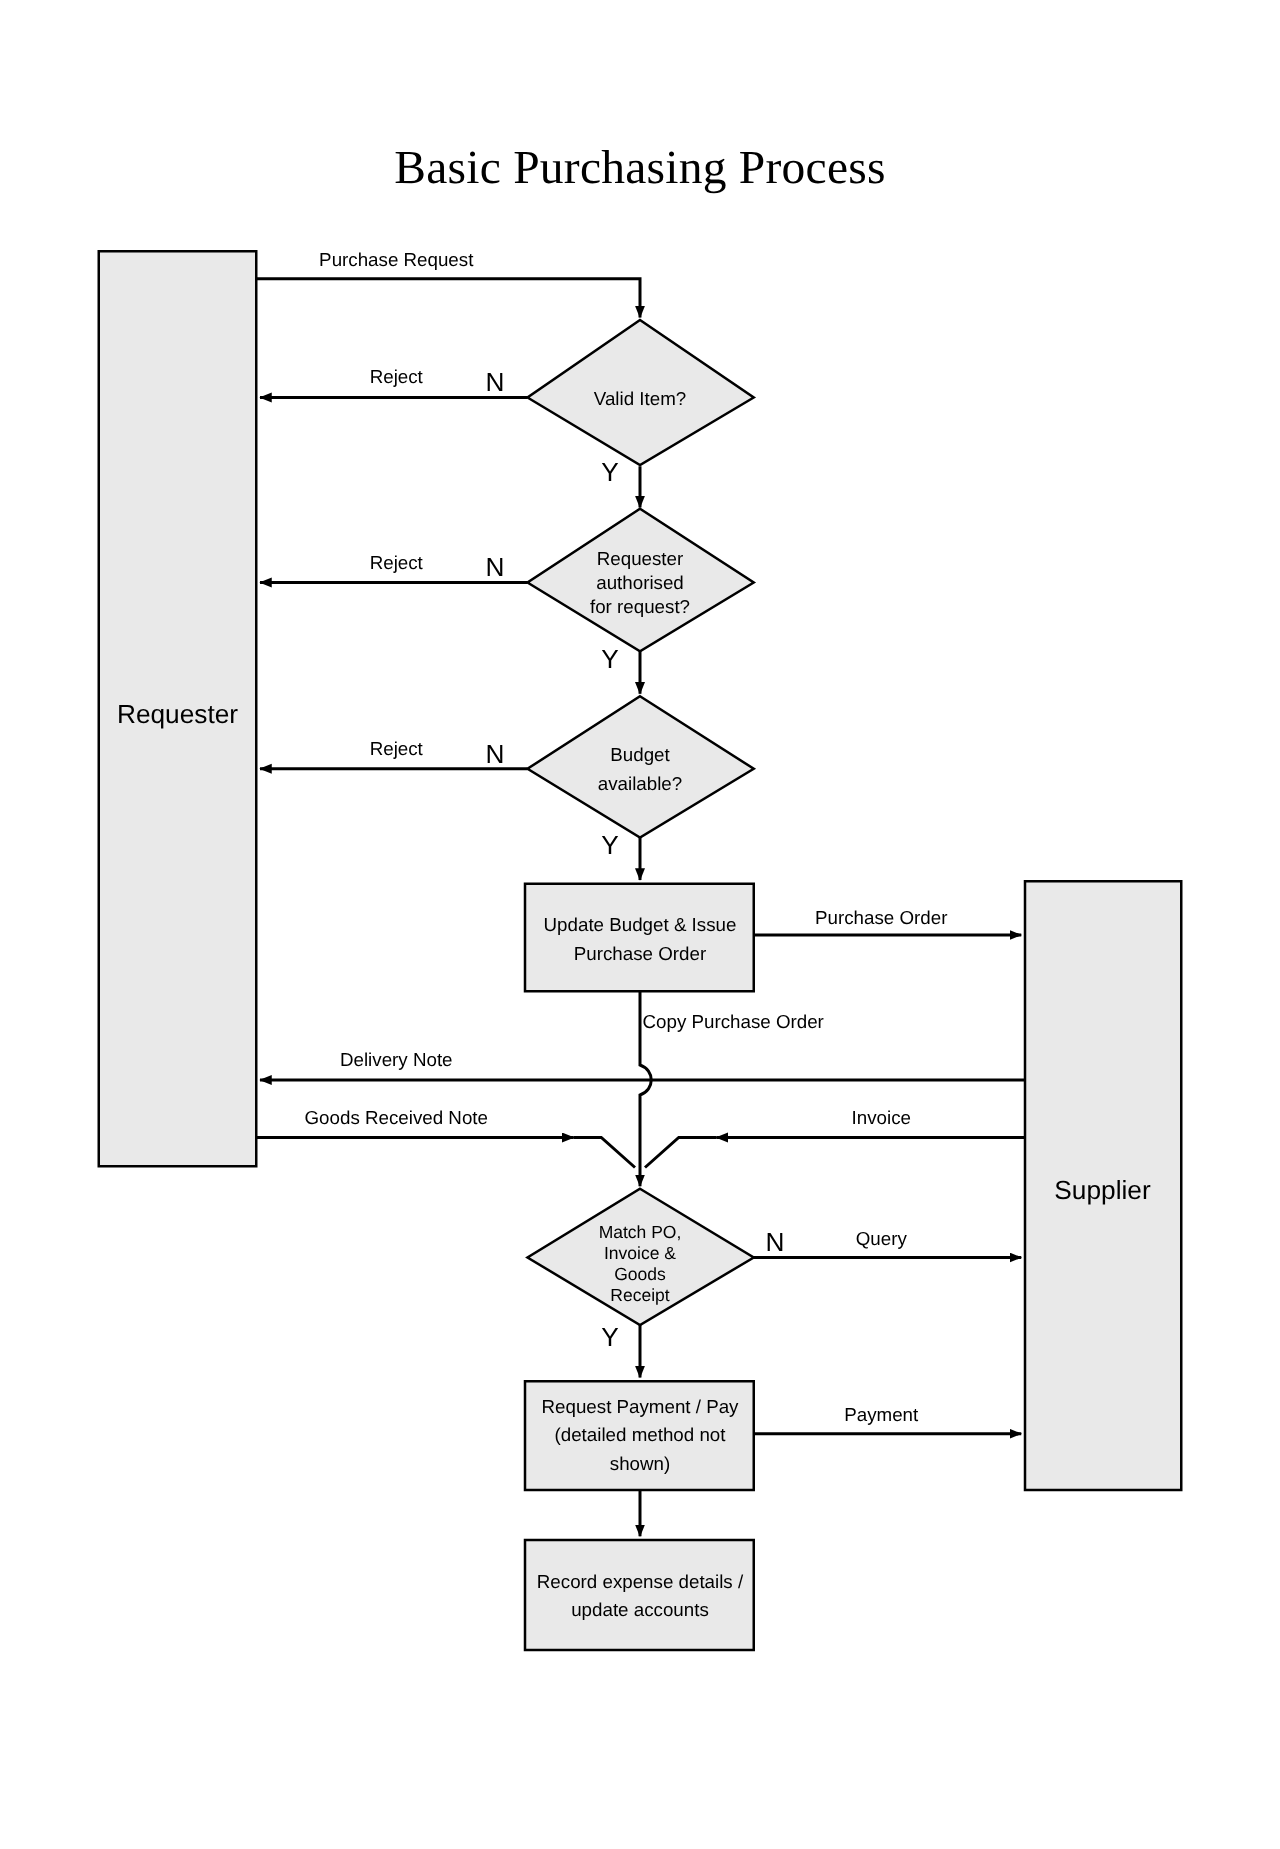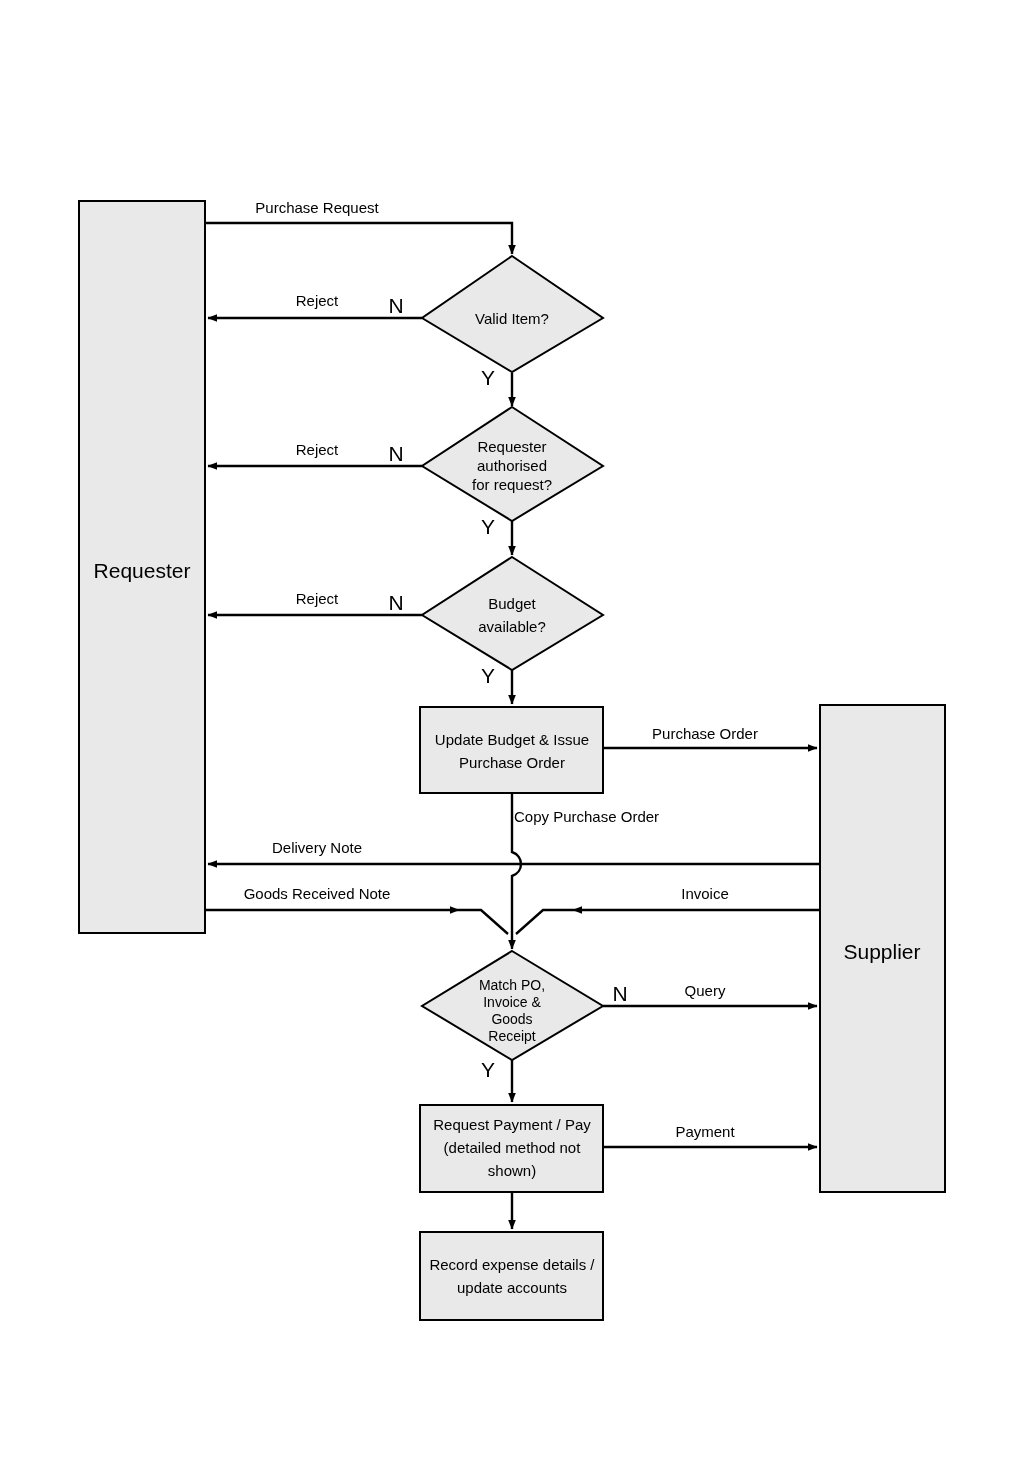--- a/index.html
+++ b/index.html
@@ -80,20 +80,21 @@
   .branch-label {
     font-size: 21px;
     text-anchor: middle;
   }
 </style>
 </head>
 <body>
 
 <div id="page">
 
+  <div class="chart-title">Basic Purchasing Process</div>
 
   <svg id="flow" viewBox="0 0 1024 1479">
     <defs>
       <marker id="arrow" markerWidth="11" markerHeight="11" refX="9.4" refY="4.0" orient="auto" markerUnits="userSpaceOnUse">
         <path d="M0,0 L10,4 L0,8 z" fill="#000000"></path>
       </marker>
     </defs>
 
     <g>
       <rect class="lane" x="79" y="201" width="126" height="732"></rect>

